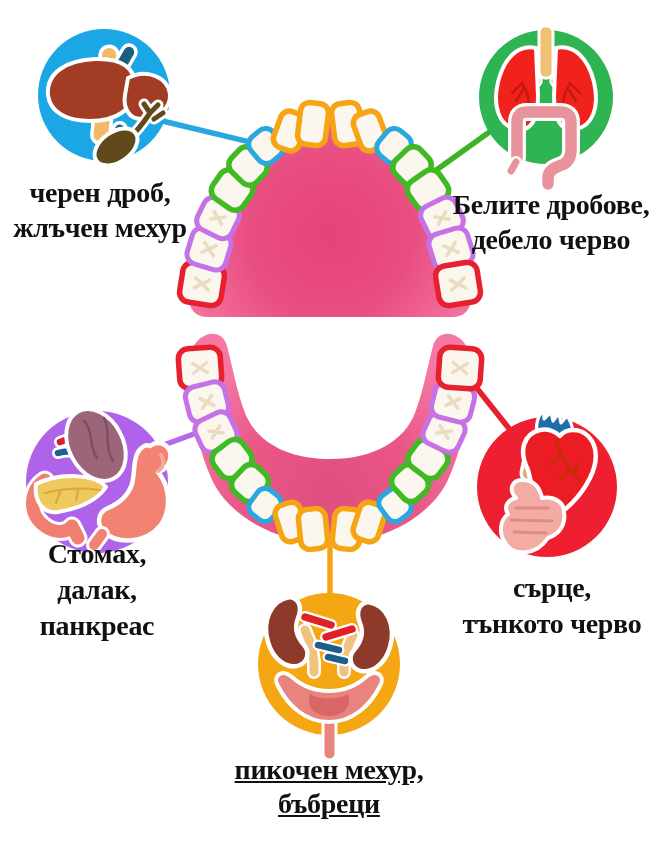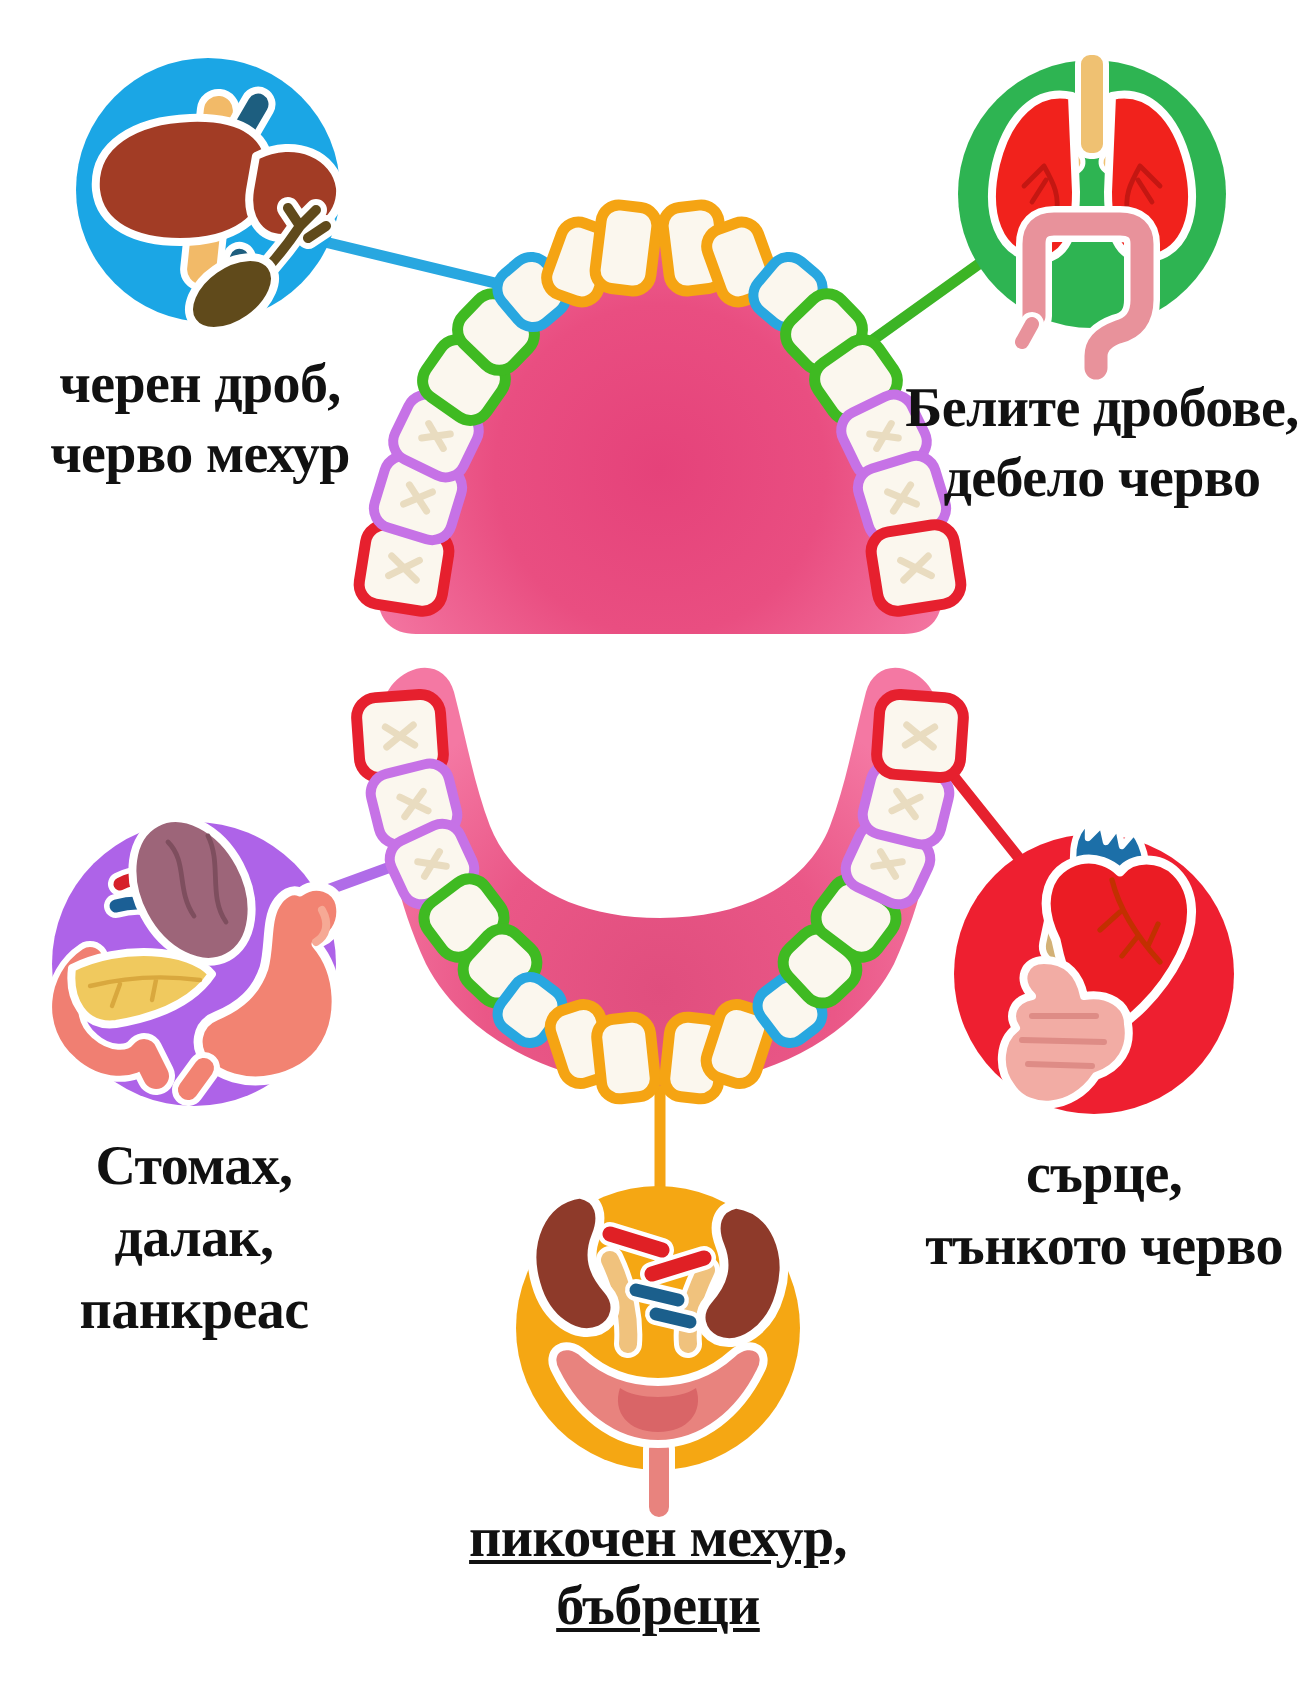--- a/index.html
+++ b/index.html
@@ -7,21 +7,21 @@
     position:relative; width:650px; height:843px; background:#fff; overflow:hidden;
     font-family:"Liberation Serif","DejaVu Serif",serif;
   }
   .stage svg { position:absolute; left:0; top:0; }
   .organ-label {
     position:absolute; text-align:center; font-weight:bold; font-size:28px;
     line-height:35px; color:#111; white-space:pre-line; letter-spacing:-0.3px;
   }
   #lbl-liver   { left:0px;   top:175px; width:200px; }
   #lbl-lungs   { left:441px; top:187px; width:220px; }
-  #lbl-stomach { left:7px;   top:566px; width:180px; line-height:36px; }
+  #lbl-stomach { left:7px;   top:536px; width:180px; line-height:36px; }
   #lbl-heart   { left:442px; top:570px; width:220px; line-height:36px; }
   #lbl-bladder { left:219px; top:753px; width:220px; line-height:34px;text-decoration:underline; }
 
   .tooth { fill:#FBF7EE; stroke-linejoin:round; }
   .t-or { stroke:#F5A413; stroke-width:5.5; }
   .t-bl { stroke:#28A7E0; stroke-width:5; }
   .t-gr { stroke:#3FBA22; stroke-width:5.5; }
   .t-pu { stroke:#C672E6; stroke-width:5; }
   .t-re { stroke:#E6202E; stroke-width:5.5; }
   .mark { stroke:#E9DCC0; stroke-width:3.5; fill:none; stroke-linecap:round; }
@@ -239,21 +239,21 @@
           </g>
       <g transform="translate(460 368) rotate(4)">
             <rect class="tooth t-re" x="-21" y="-20" width="42" height="40" rx="10"></rect>
             <path class="mark" d="M-7,-5 L7,5 M7,-5 L-7,5"></path>
           </g>
     </g>
   </g>
 </svg>
 
   <div id="lbl-liver" class="organ-label">черен дроб,
-черво мехур</div>
+жлъчен мехур</div>
   <div id="lbl-lungs" class="organ-label">Белите дробове,
 дебело черво</div>
   <div id="lbl-stomach" class="organ-label">Стомах,
 далак,
 панкреас</div>
   <div id="lbl-heart" class="organ-label">сърце,
 тънкото черво</div>
   <div id="lbl-bladder" class="organ-label">пикочен мехур,
 бъбреци</div>
 </div>

